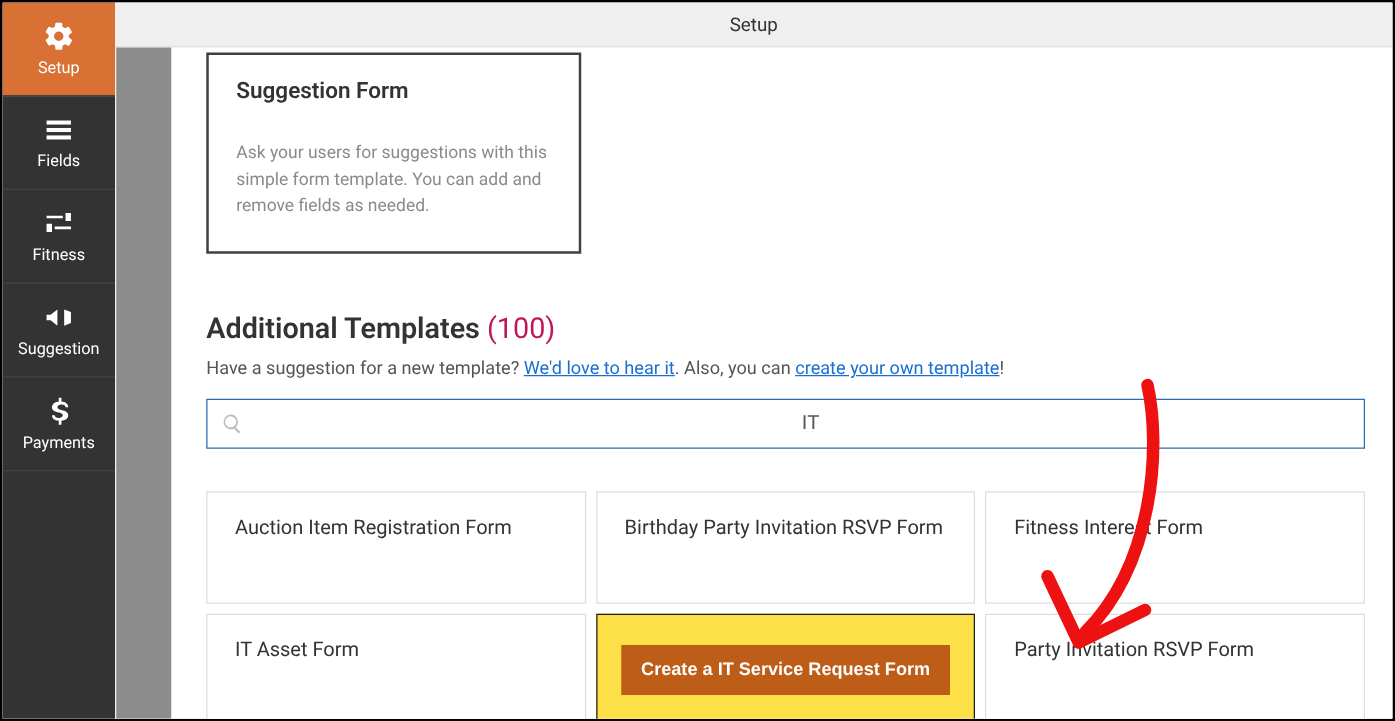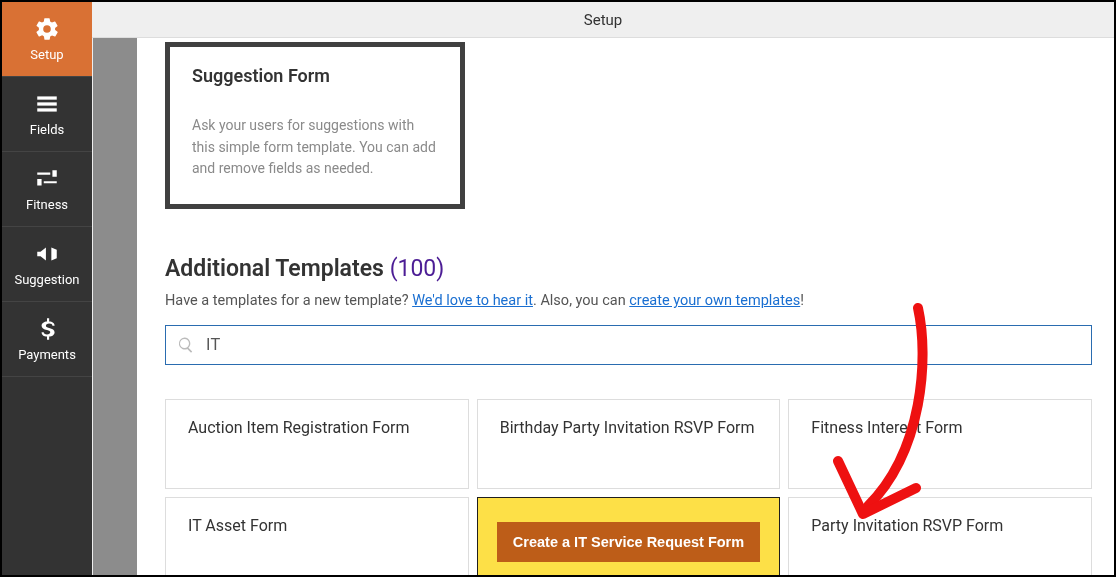--- a/index.html
+++ b/index.html
@@ -63,21 +63,21 @@
       border-left: 1px solid #eee;
     }
     .gray-gutter {
       position: absolute;
       left: 0; top: 0;
       width: 44px; height: 100%;
       background: #8c8c8c;
     }
 
     .template-card {
-      border: 5px solid #404040;
+      border: 2px solid #404040;
       background: #fff;
       padding: 18px 22px 24px 22px;
       width: 300px;
       margin-top: 4px;
     }
     .template-card h3 {
       font-size: 18px;
       font-weight: 600;
       color: #333;
       margin-bottom: 10px;
@@ -88,41 +88,42 @@
       line-height: 1.55;
       margin-top: 29px;
     }
 
     .section-title {
       margin-top: 46px;
       font-size: 23px;
       font-weight: 600;
       color: #333;
     }
-    .section-title .count { color: #4c1d95; font-weight: 400; }
+    .section-title .count { color: #be185d; font-weight: 400; }
 
     .sub-text {
       margin-top: 10px;
       font-size: 14.5px;
       color: #555;
     }
     .sub-text a { color: #1a6fd1; }
 
     .search-row {
       margin-top: 16px;
       position: relative;
     }
     .search-input {
       width: 100%;
       height: 40px;
       border: 1.5px solid #2a6cb0;
       font-size: 16px;
       padding-left: 40px;
       outline: none;
       color: #555;
+      text-align: center;
     }
     .search-icon {
       position: absolute;
       left: 12px; top: 50%;
       transform: translateY(-50%);
       width: 18px; height: 18px;
       fill: #bbb;
     }
 
     .grid {
@@ -217,21 +218,21 @@
       <h3>Suggestion Form</h3>
       <p>Ask your users for suggestions with this simple form template. You can add and remove fields as needed.</p>
     </div>
 
     <div class="section-title">
       <span>Additional Templates</span>
       <span class="count">(100)</span>
     </div>
 
     <div class="sub-text">
-      <span>Have a templates for a new template? </span><a href="#">We'd love to hear it</a><span>. Also, you can </span><a href="#">create your own templates</a><span>!</span>
+      <span>Have a suggestion for a new template? </span><a href="#">We'd love to hear it</a><span>. Also, you can </span><a href="#">create your own template</a><span>!</span>
     </div>
 
     <div class="search-row">
       <svg class="search-icon" viewBox="0 0 24 24">
           <path d="M10 2a8 8 0 015.29 13.71l5 5-1.58 1.58-5-5A8 8 0 1110 2zm0 2a6 6 0 100 12A6 6 0 0010 4z"></path>
         </svg>
       <input type="text" class="search-input" value="IT" style="">
     </div>
 
     <div class="grid">

